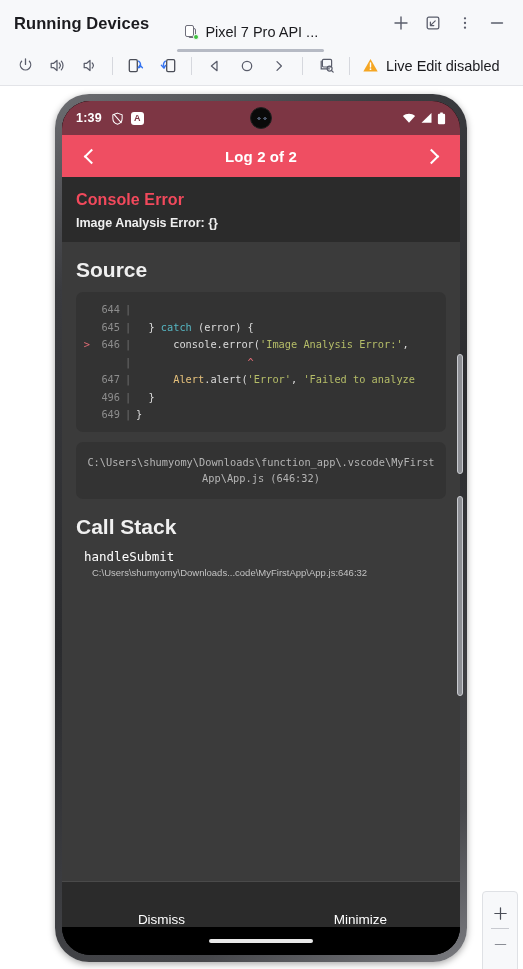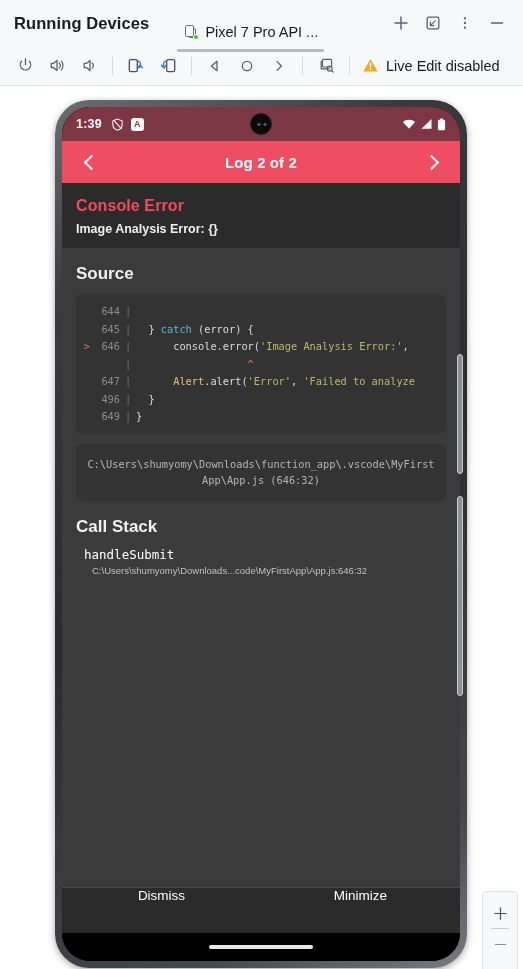--- a/index.html
+++ b/index.html
@@ -70,21 +70,21 @@
   .tb svg { display: block; }
   .sep { width: 1px; height: 18px; background: #d6d8de; margin: 0 6px; }
   .liveedit { display: flex; align-items: center; gap: 7px; margin-left: 4px; }
   .warn-tri { width: 17px; height: 17px; flex: 0 0 17px; }
   .liveedit-text { font-size: 14.5px; color: #1b1b1f; white-space: nowrap; }
 
   
   .stage { position: relative; height: 883px; background: #ffffff; }
 
   .device {
-    position: absolute; left: 55px; top: 14px;
+    position: absolute; left: 55px; top: 8px;
     width: 412px; height: 868px;
     border-radius: 34px;
     background: linear-gradient(150deg,#6d6e72 0%,#3a3b3f 18%,#2a2b2e 50%,#46474b 86%,#7a7b80 100%);
     padding: 7px;
     box-shadow: 0 2px 7px rgba(0,0,0,.35);
   }
   .device-inner {
     position: relative; width: 100%; height: 100%;
     border-radius: 28px; background: #000; overflow: hidden;
   }
@@ -134,21 +134,21 @@
   .chev.left { transform: rotate(135deg); }
   .chev.right { transform: rotate(-45deg); }
 
   
   .logbody { flex: 1; overflow: hidden; background: #3b3b3b; display: flex; flex-direction: column; }
 
   .errhead { background: #2b2b2b; padding: 14px 14px 12px; }
   .err-title { font-size: 16px; font-weight: 700; color: #f2495c; letter-spacing: .1px; }
   .err-msg { font-size: 12.5px; font-weight: 700; color: #efefef; margin-top: 7px; }
 
-  .section-title { font-size: 17px; font-weight: 700; color: #f0f0f0; padding: 16px 14px 10px; }
+  .section-title { font-size: 21px; font-weight: 700; color: #f0f0f0; padding: 16px 14px 10px; }
 
   .codecard {
     margin: 0 14px; background: #333333; border-radius: 7px; padding: 9px 0 8px;
     font-family: "DejaVu Sans Mono", monospace; font-size: 10.3px; line-height: 17.5px;
     overflow: hidden;
   }
   .cl { display: flex; white-space: pre; }
   .cl .mark { width: 14px; text-align: right; color: #e06c75; flex: 0 0 14px; }
   .cl .ln { width: 30px; text-align: right; color: #8d8d8d; flex: 0 0 30px; }
   .cl .bar { width: 16px; text-align: center; color: #6f6f6f; flex: 0 0 16px; }
@@ -169,21 +169,21 @@
 
   .stack-item { padding: 0 14px 0 22px; }
   .stack-fn {
     font-family: "DejaVu Sans Mono", monospace; font-size: 12.5px; color: #ffffff;
   }
   .stack-path { font-size: 9.5px; color: #c2c2c2; margin-top: 3px; padding-left: 8px; }
   .more-frames { font-size: 10.5px; color: #9a9a9a; padding: 16px 14px 0 16px; }
 
   .logfooter {
     flex: 0 0 46px; height: 46px; background: #2b2b2b;
-    display: flex; align-items: flex-start; border-top: 1px solid #4a4a4a;
+    display: flex; align-items: flex-end; border-top: 1px solid #4a4a4a;
   }
   .foot-btn { flex: 1; text-align: center; color: #fff; font-size: 13.5px; }
 
   .navbar-home {
     flex: 0 0 28px; background: #000; display: flex; align-items: center; justify-content: center;
   }
   .home-pill { width: 104px; height: 4px; border-radius: 3px; background: #e8e8e8; }
 
   
   .scroll-track {

